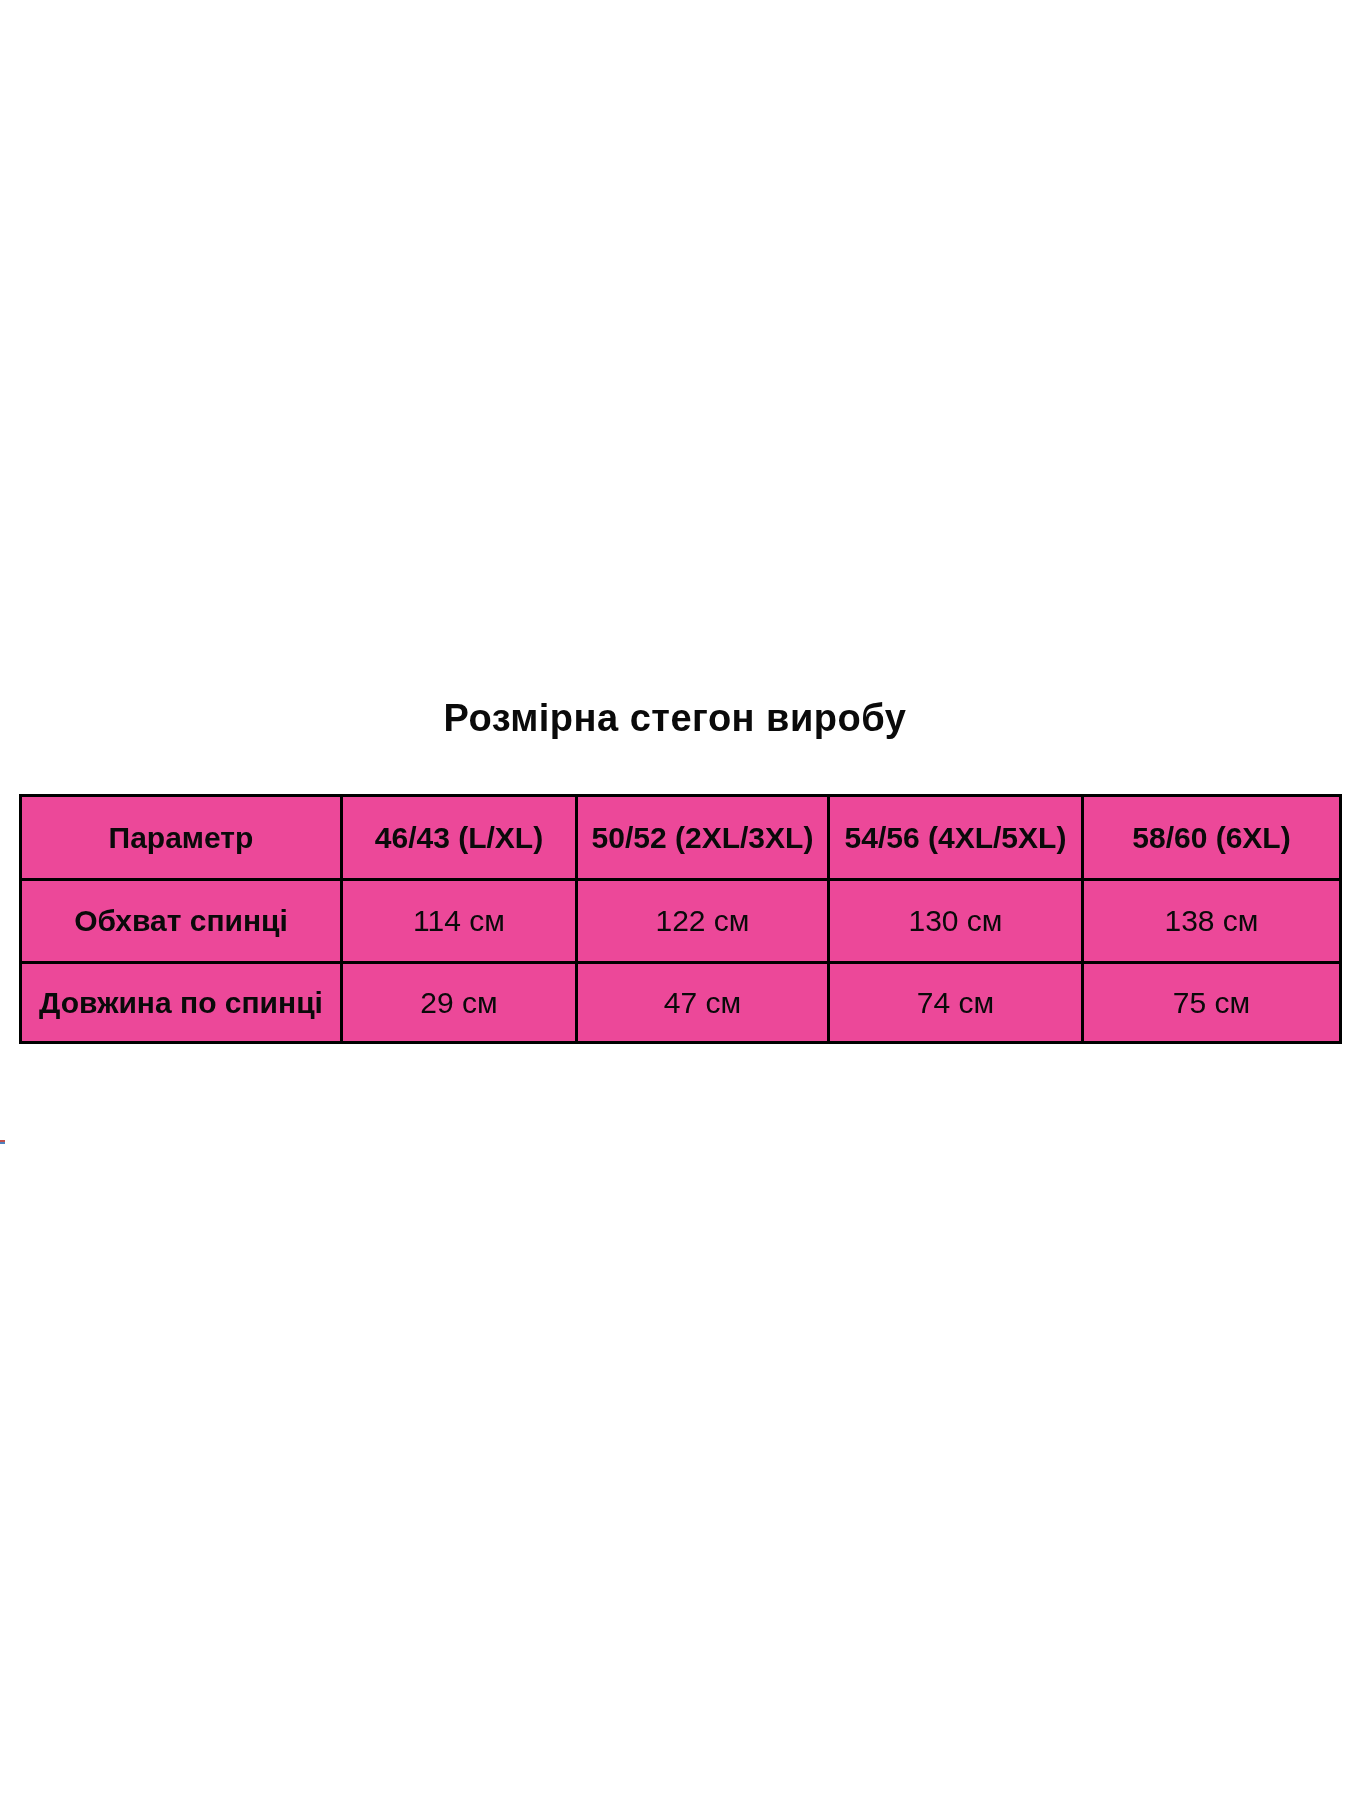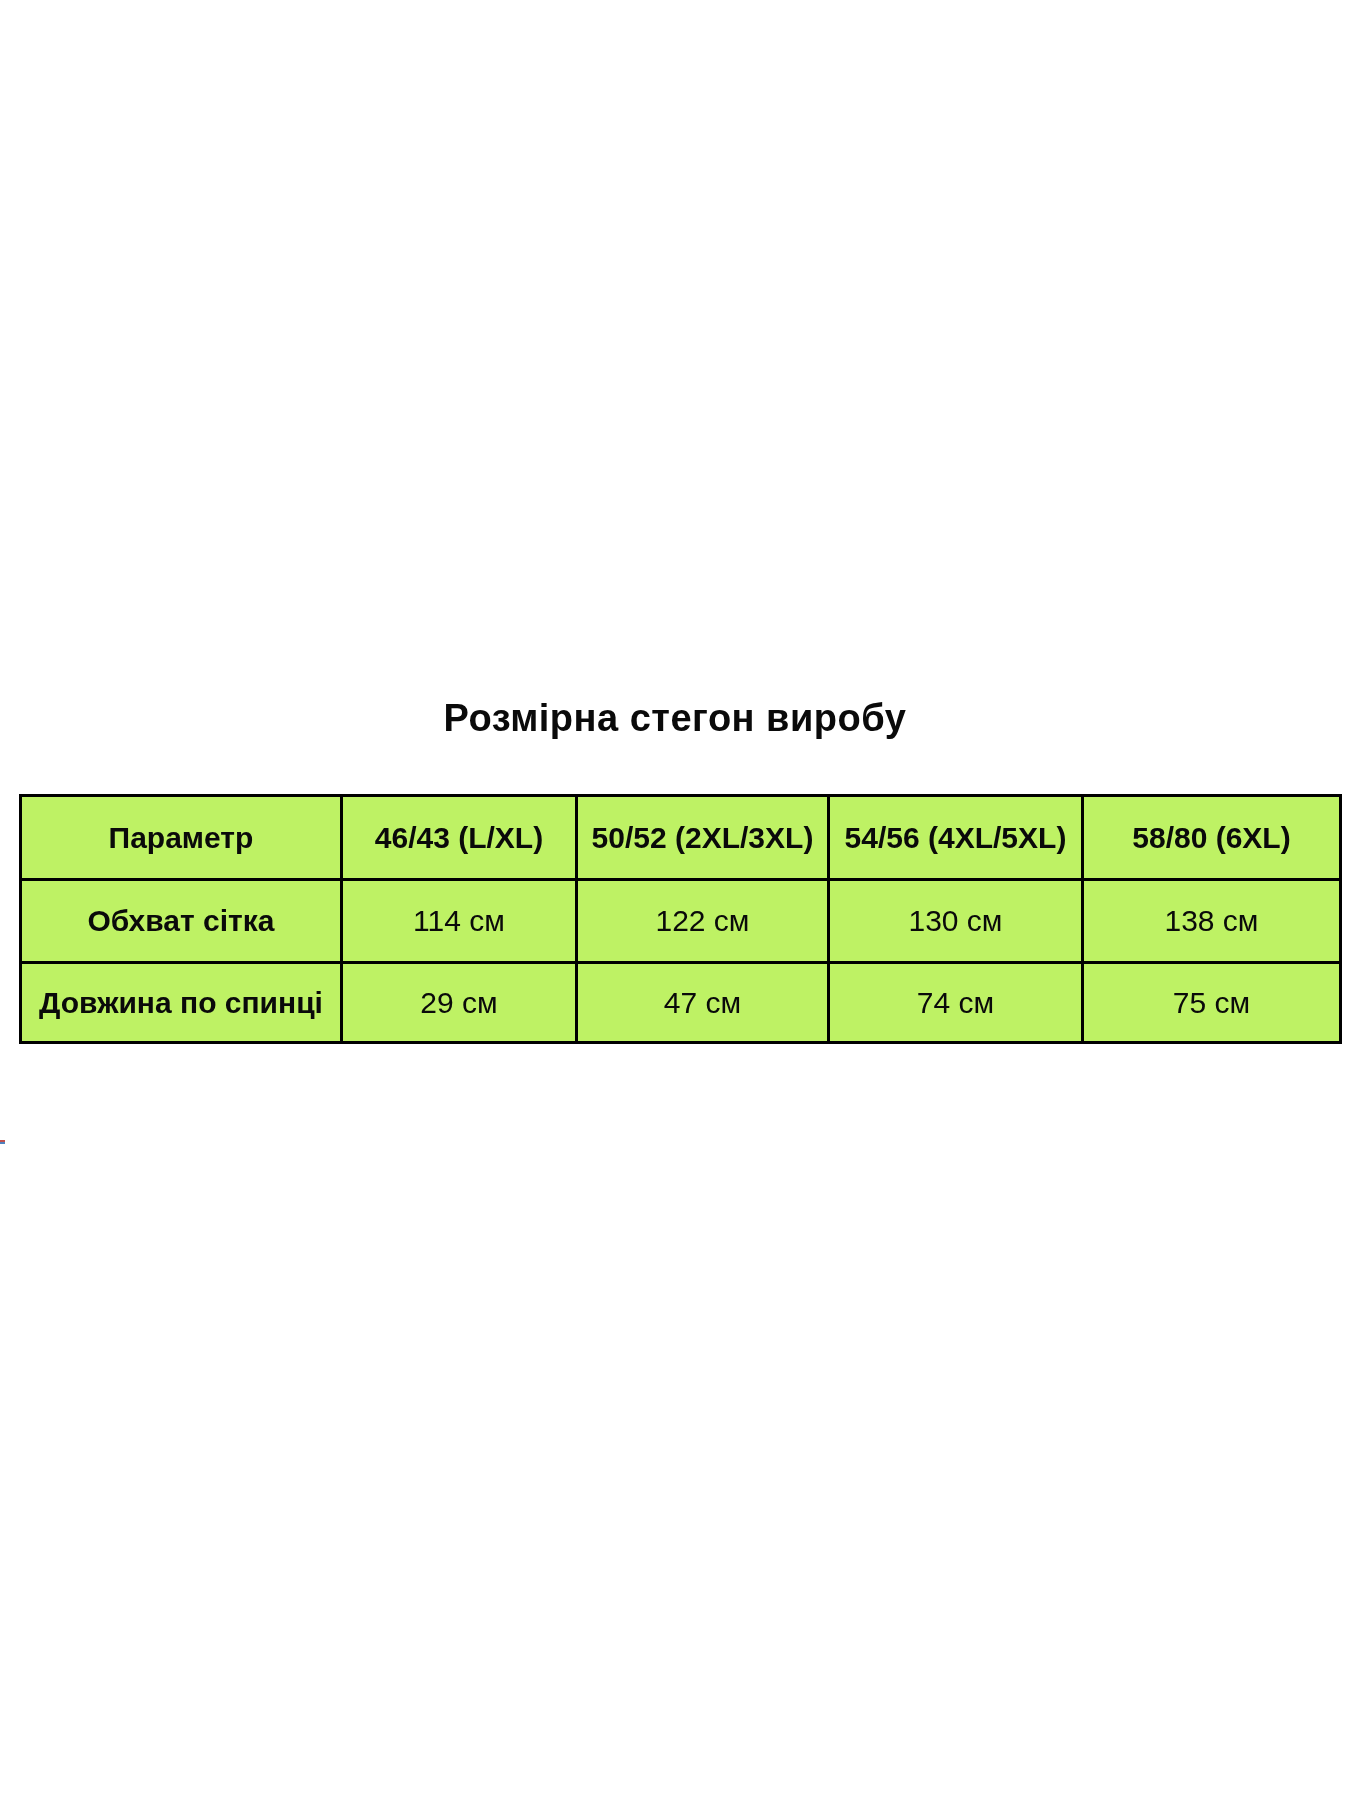--- a/index.html
+++ b/index.html
@@ -24,21 +24,21 @@
     font-weight: bold;
     letter-spacing: 0.5px;
   }
   table.size-table {
     position: absolute;
     top: 794px;
     left: 19px;
     width: 1320px;
     border-collapse: collapse;
     table-layout: fixed;
-    background: #bef264;
+    background: #ec4899;
   }
   table.size-table th,
   table.size-table td {
     border: 3px solid #000000;
     text-align: center;
     vertical-align: middle;
     font-size: 30px;
     padding: 0 2px;
     overflow: hidden;
     white-space: nowrap;
@@ -78,26 +78,26 @@
       <col class="c2">
       <col class="c3">
       <col class="c4">
   </colgroup>
   <thead>
     <tr class="header-row">
       <th>Параметр</th>
       <th>46/43 (L/XL)</th>
       <th>50/52 (2XL/3XL)</th>
       <th>54/56 (4XL/5XL)</th>
-      <th>58/80 (6XL)</th>
+      <th>58/60 (6XL)</th>
     </tr>
   </thead>
   <tbody>
     <tr class="body-row-1">
-      <td class="row-label">Обхват сітка</td>
+      <td class="row-label">Обхват спинці</td>
       <td class="value-cell">114 см</td>
       <td class="value-cell">122 см</td>
       <td class="value-cell">130 см</td>
       <td class="value-cell">138 см</td>
     </tr>
     <tr class="body-row-2">
       <td class="row-label">Довжина по спинці</td>
       <td class="value-cell">29 см</td>
       <td class="value-cell">47 см</td>
       <td class="value-cell">74 см</td>

